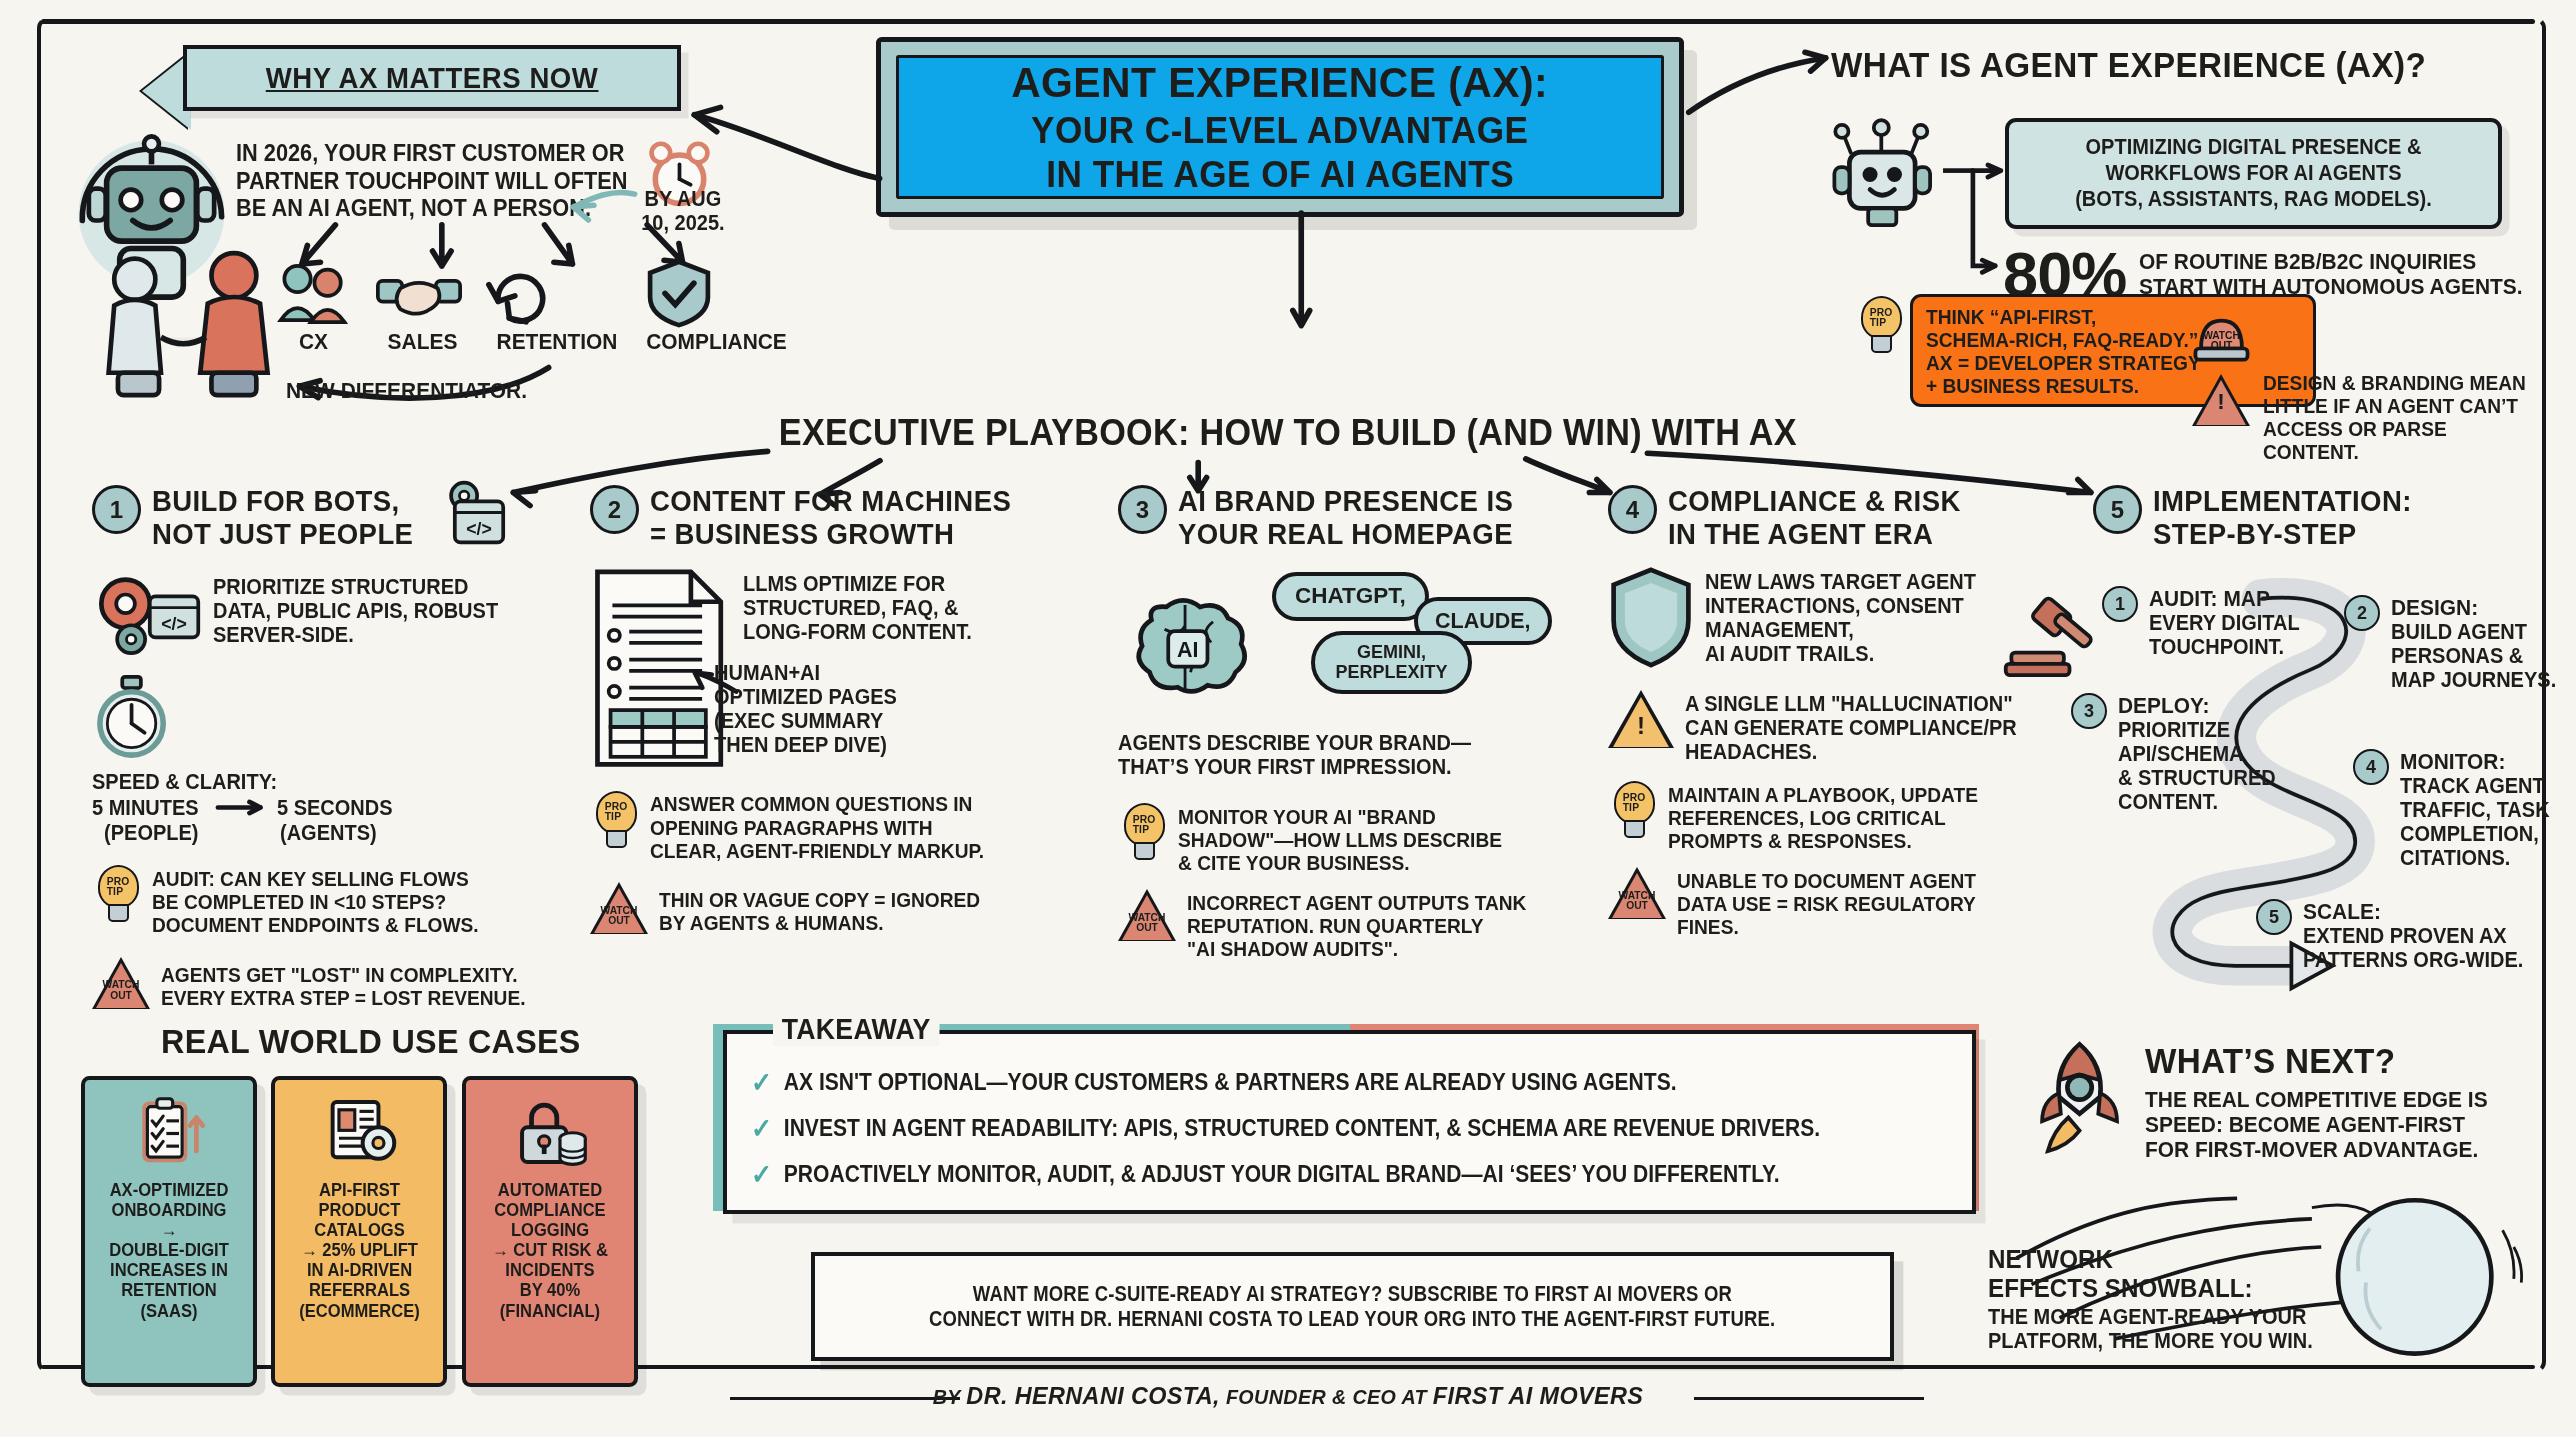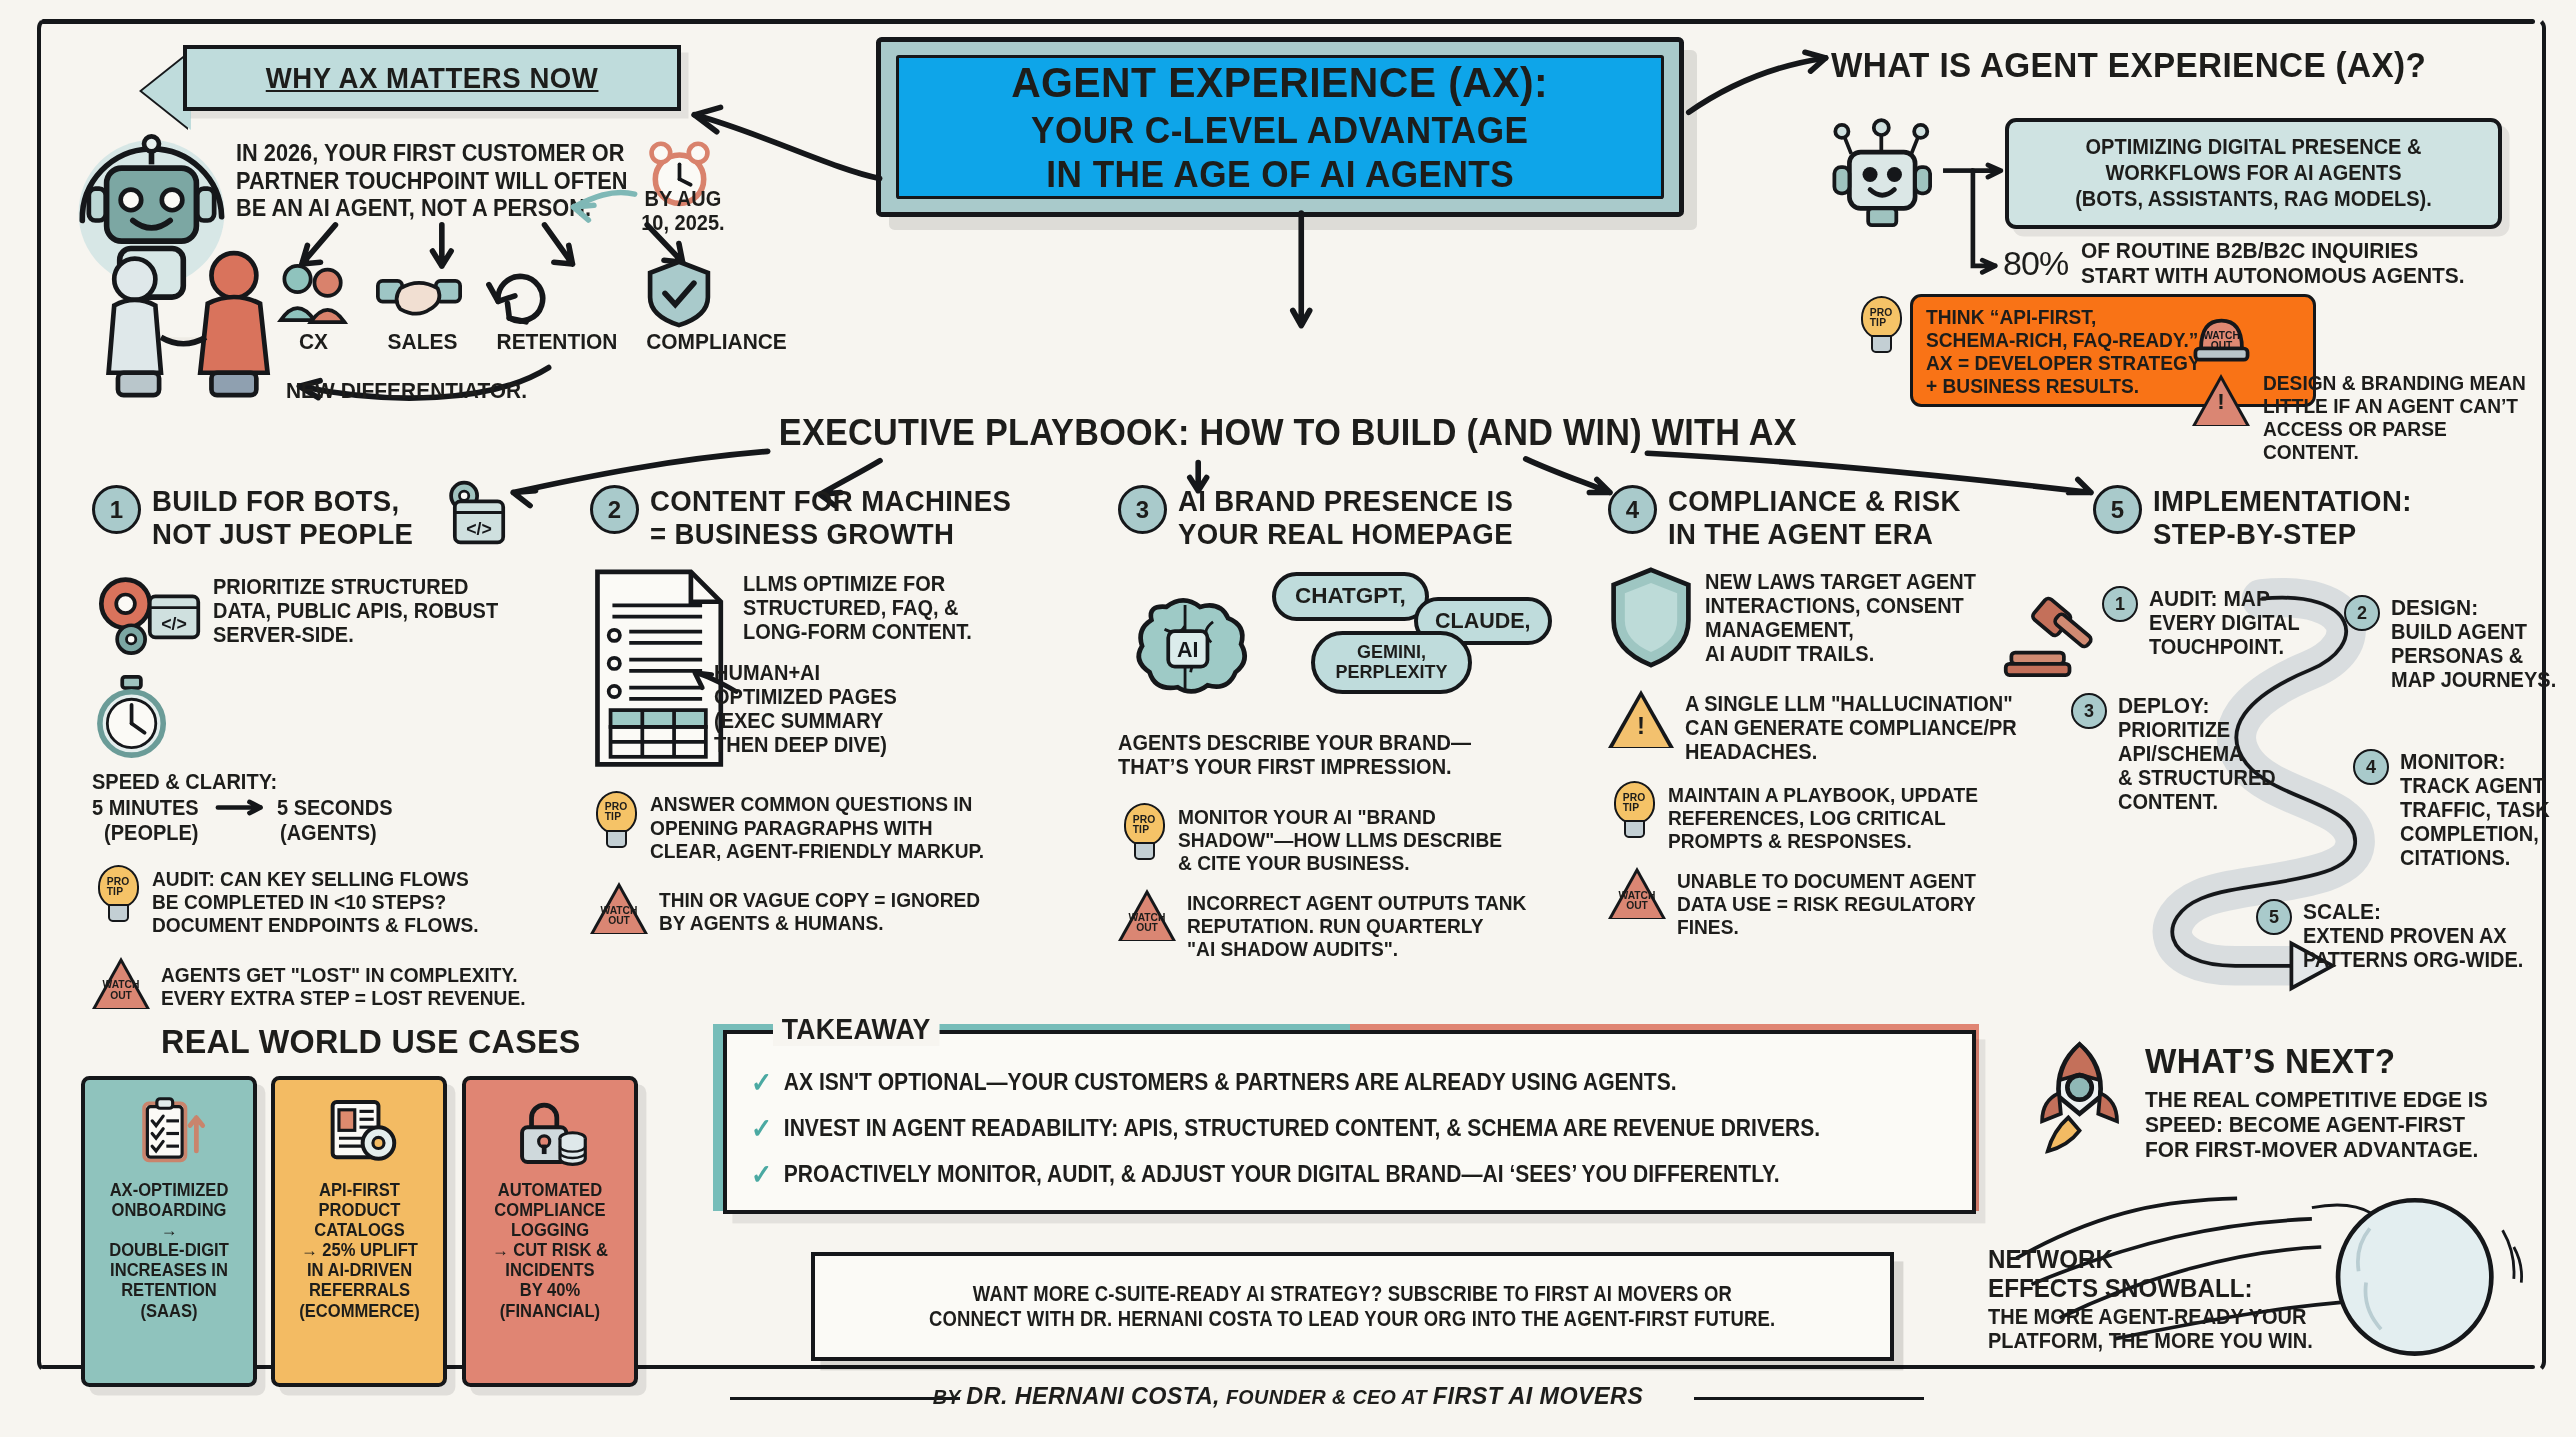--- a/index.html
+++ b/index.html
@@ -242,21 +242,21 @@
   </svg>
 
   <div class="abs" style="left:2005px;top:118px;width:459px;background:#cfe3e2;border:4.7px solid #15171a;
        border-radius:11.2px;padding:13px 15px;box-shadow:7.5px 7.5px 0 rgba(0,0,0,.08);">
     <div class="cap ctr" style="font-size:21.5px;text-align:center;line-height:1.2;">OPTIMIZING DIGITAL PRESENCE &amp;
 WORKFLOWS FOR AI AGENTS
 (BOTS, ASSISTANTS, RAG MODELS).</div>
   </div>
 
   <div class="abs" style="left:2003px;top:238px;display:flex;align-items:center;gap:13px;">
-    <div style="font-size:34px;font-weight:400;letter-spacing:-0.9px;">80%</div>
+    <div style="font-size:63px;font-weight:700;letter-spacing:-0.9px;">80%</div>
     <div class="cap" style="font-size:22.5px;">OF ROUTINE B2B/B2C INQUIRIES
 START WITH AUTONOMOUS AGENTS.</div>
   </div>
 
   <div class="abs" style="left:1855px;top:296px;width:51px;height:60px;">
     <div class="bulb">
         <div class="g">PRO<br>TIP</div>
         <div class="base"></div>
       </div>
   </div>

